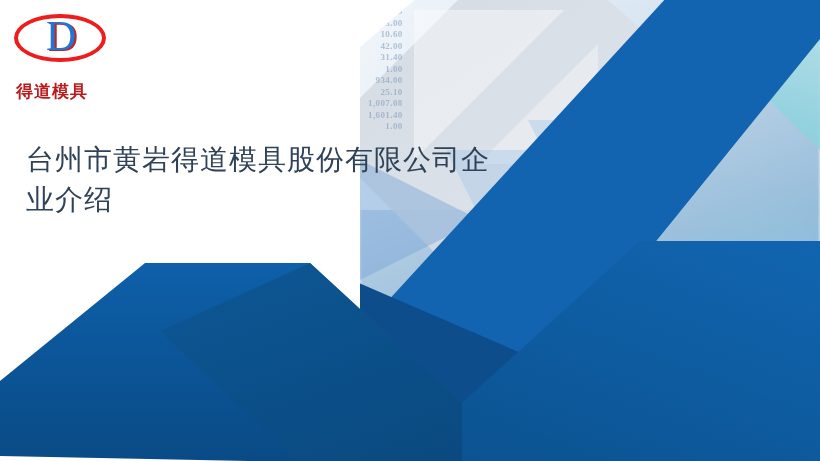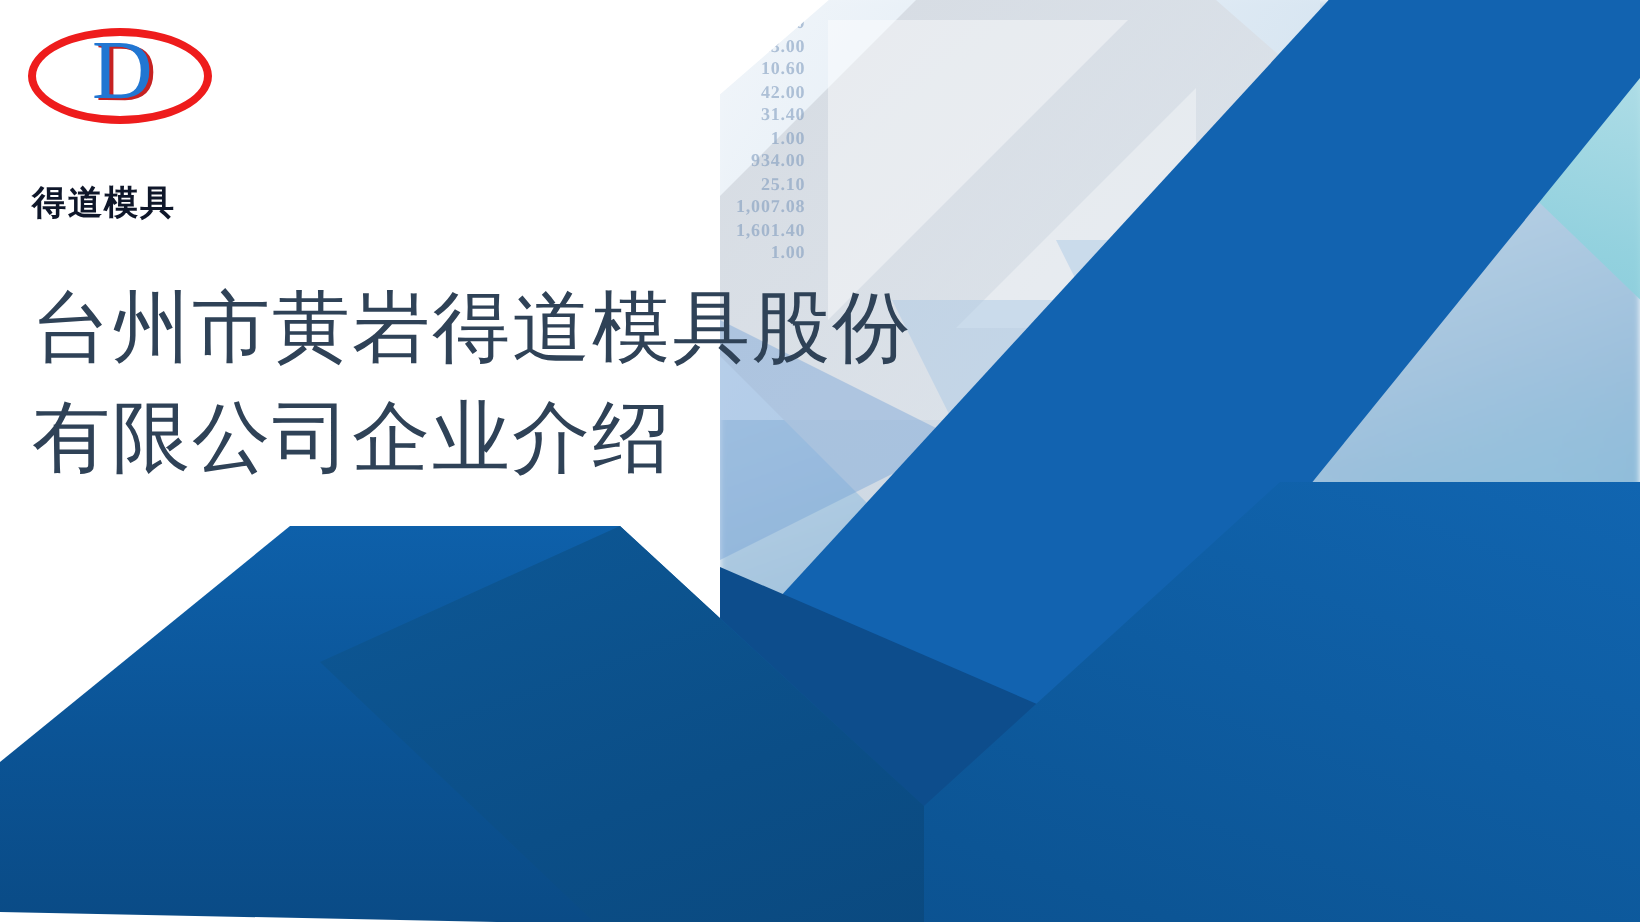--- a/index.html
+++ b/index.html
@@ -213,38 +213,38 @@
     position: absolute;
     left: 38px; top: 6px;
     font-family: "Liberation Serif", serif;
     font-size: 42px;
     line-height: 44px;
     font-weight: normal;
     color: #2176d2;
     text-shadow: 2px 1px 0 #c62222;
   }
   .logo-text {
-    margin-top: 20px;
+    margin-top: 10px;
     font-family: "Liberation Serif", serif;
     font-size: 17px;
     font-weight: bold;
-    color: #0f172a;
+    color: #b91c1c;
     letter-spacing: 1px;
     padding-left: 8px;
   }
 
   
   .title {
     position: absolute;
-    left: 16px;
+    left: 26px;
     top: 140px;
     width: 470px;
     z-index: 8;
-    font-family: Liberation Mono, monospace;
-    font-size: 39px;
+    font-family: Liberation Sans, sans-serif;
+    font-size: 28px;
     line-height: 1.42;
     font-weight: normal;
     color: #2f4257;
     letter-spacing: 1px;
   }
 </style>
 </head>
 <body>
 
 <div class="slide">

